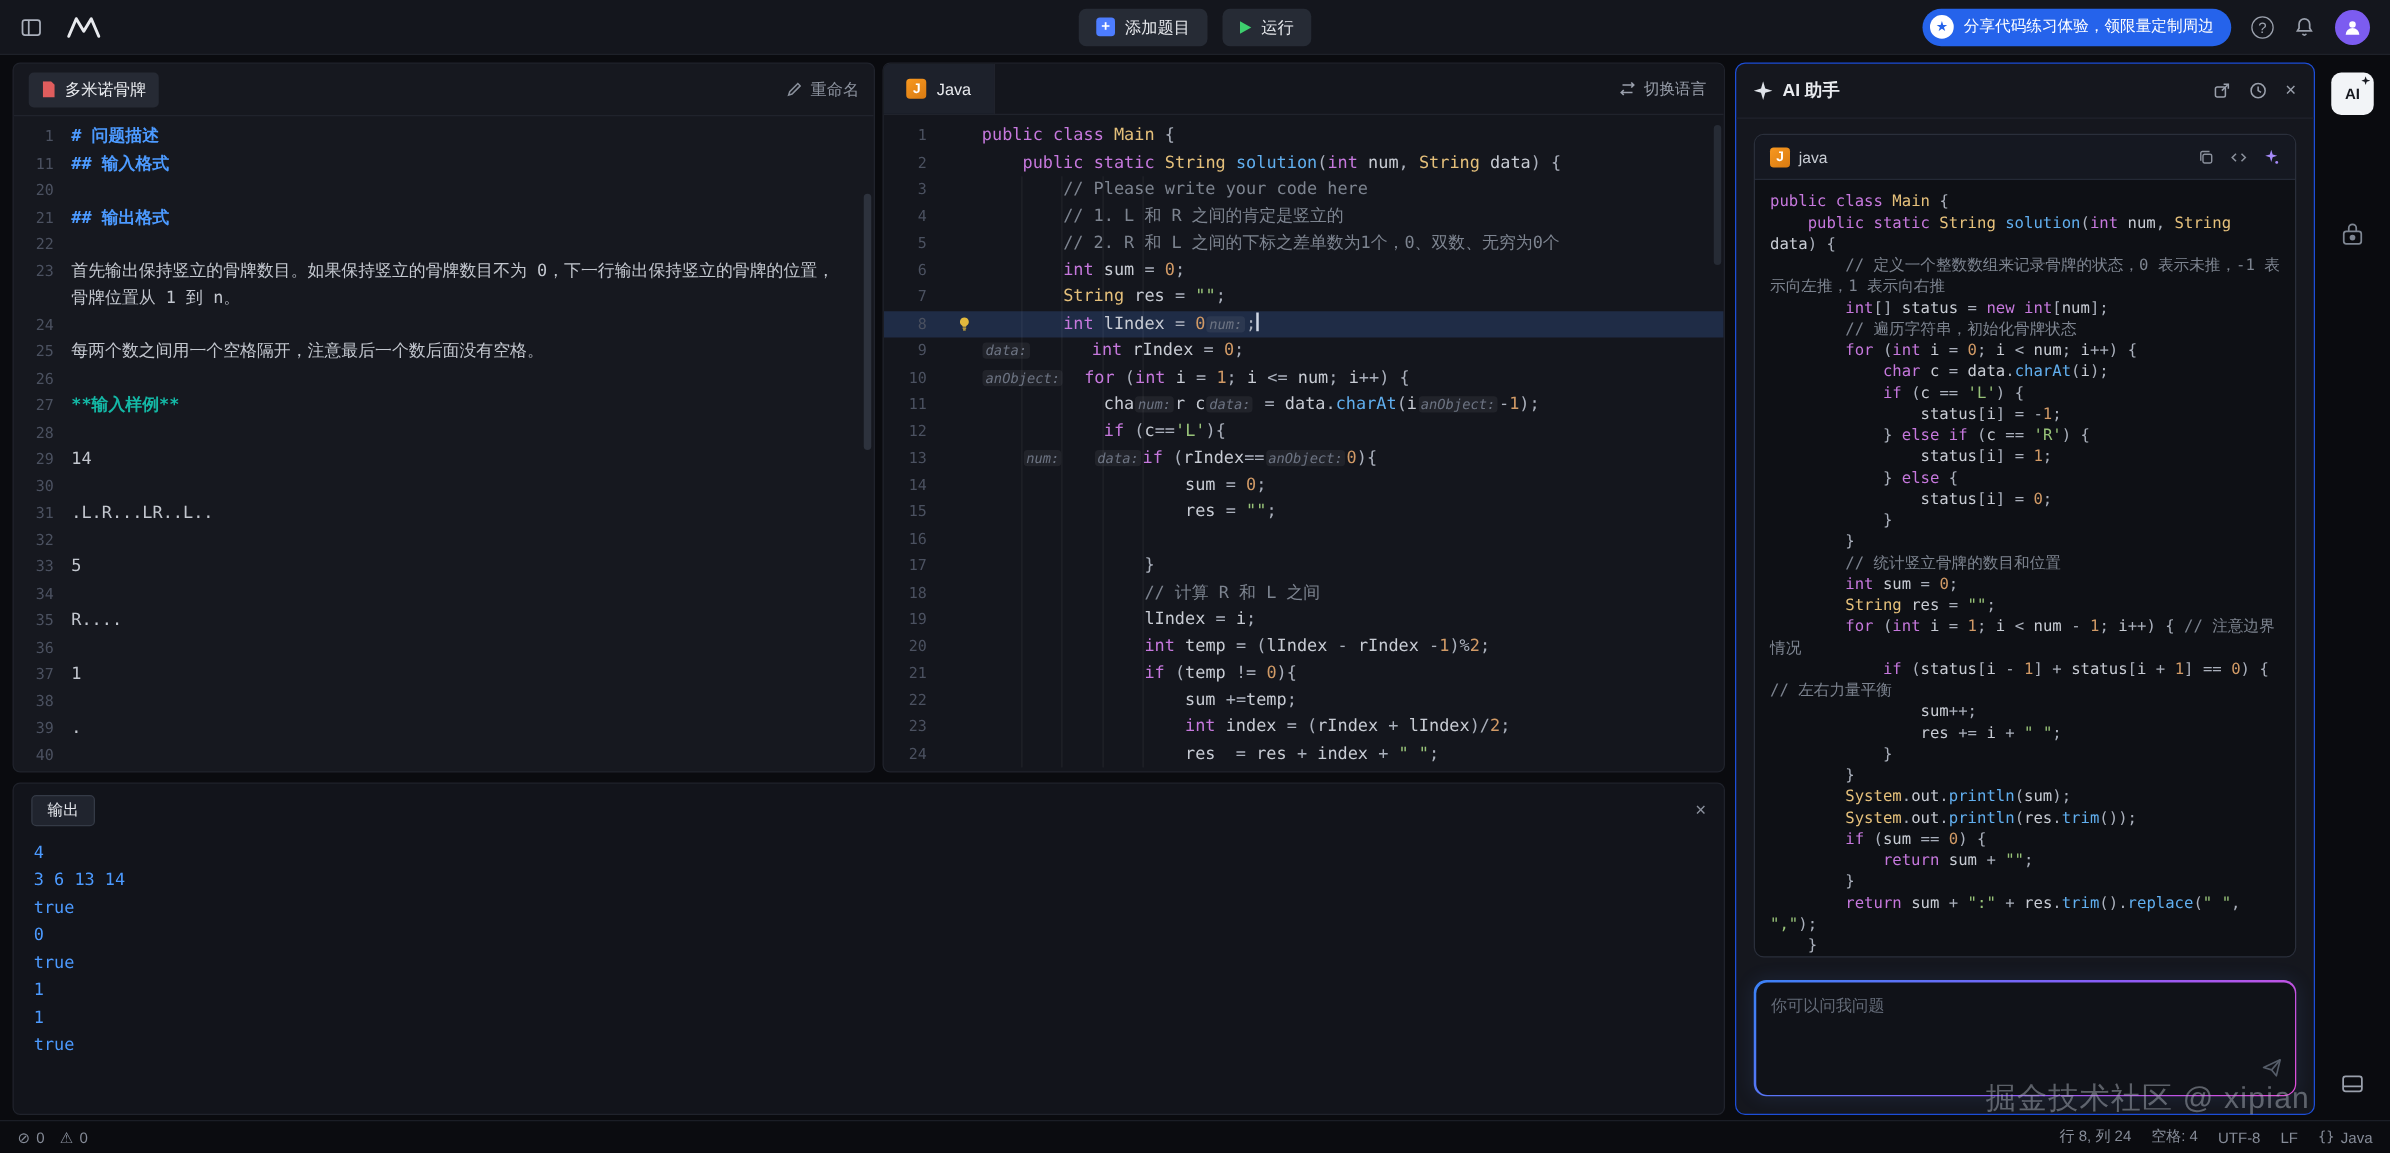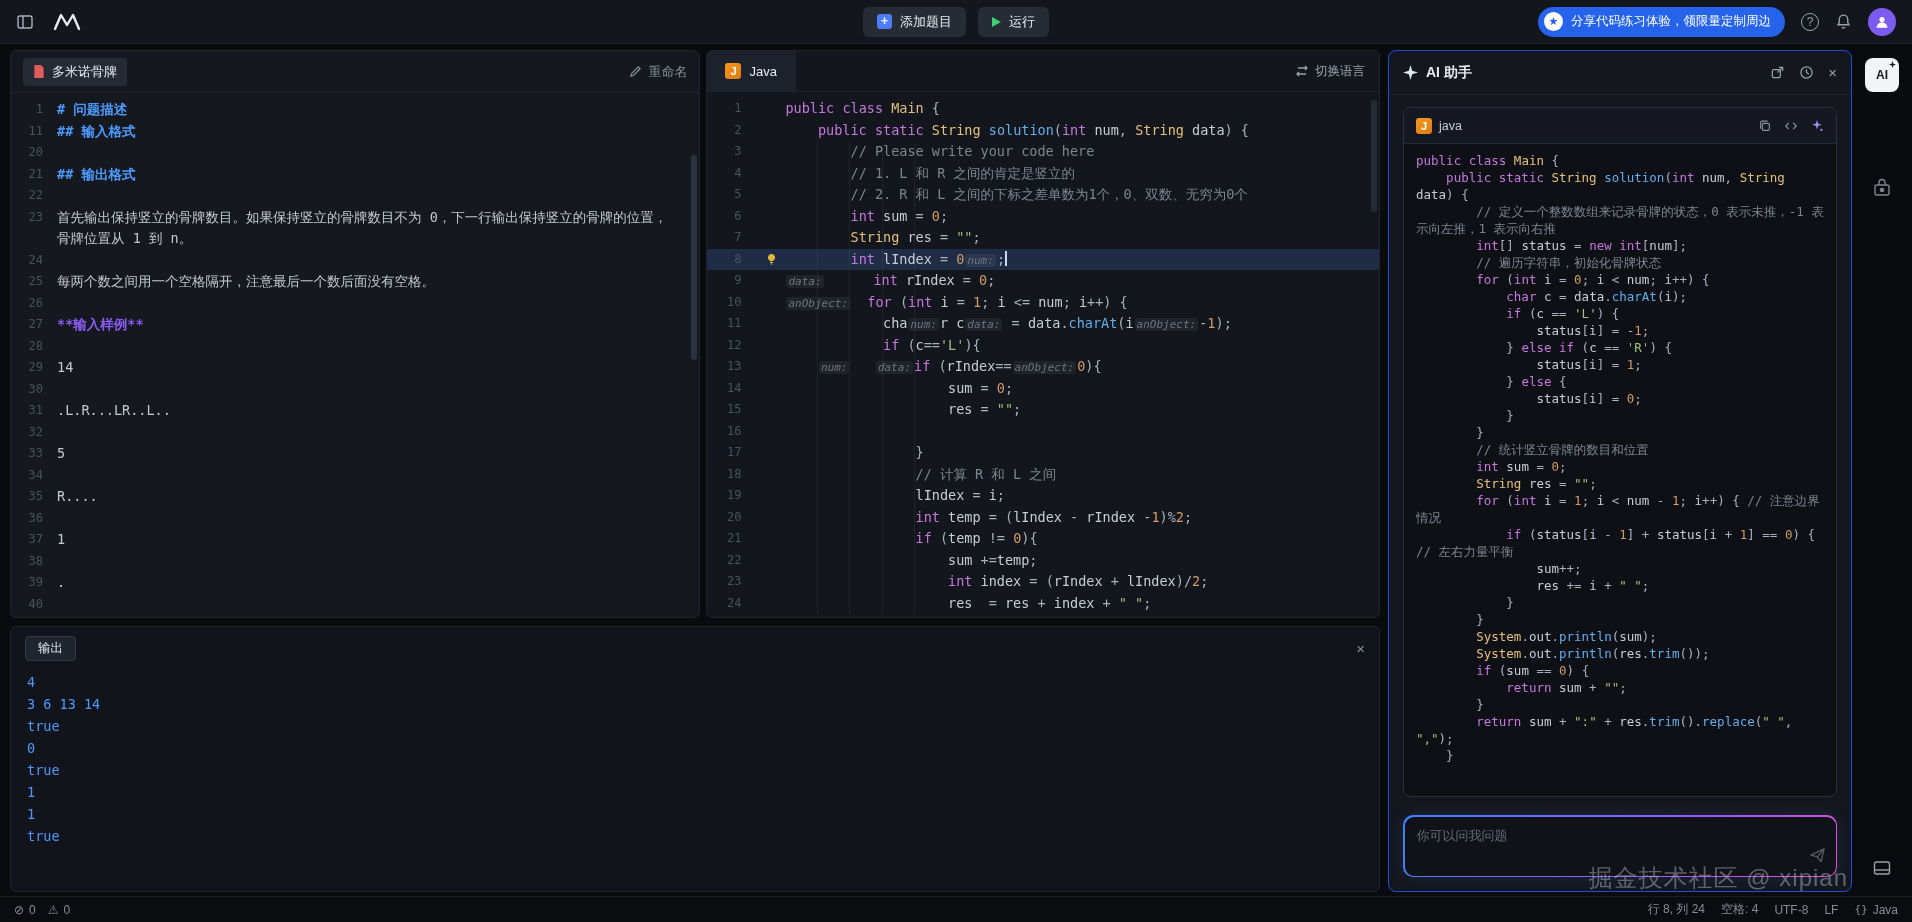--- a/index.html
+++ b/index.html
@@ -33,21 +33,21 @@
 
 
 .p-head{flex:0 0 42px;display:flex;align-items:center;justify-content:space-between;padding:0 12px;border-bottom:1px solid #20232c}
 .title-chip{display:flex;align-items:center;gap:7px;background:#262a34;border-radius:4px;padding:5px 10px;font-size:13px;color:#e9ebef;cursor:pointer}
 .rename{display:flex;align-items:center;gap:6px;color:#8a909c;font-size:13px;cursor:pointer}
 .md-body{flex:1;padding-top:6px;overflow:hidden;position:relative;font-family:"DejaVu Sans Mono",monospace}
 .mrow{display:flex;min-height:21.5px;line-height:21.5px;font-size:13.5px}
 .mrow .gut{flex:0 0 46px;text-align:right;padding-right:14px;color:#4b5160;font-size:12px}
 .mrow .mtext{flex:1;padding-right:26px;white-space:pre-wrap;word-break:break-word;color:#c3c7cf}
 .mrow.h .mtext{color:#4c9aff;font-weight:bold}
-.mrow.b .mtext{color:#8b5cf6;font-weight:bold}
+.mrow.b .mtext{color:#14b8a6;font-weight:bold}
 .md-scroll{position:absolute;right:2px;top:104px;width:6px;height:205px;border-radius:3px;background:#2d323d;cursor:pointer}
 
 
 .tabbar{flex:0 0 40px;background:#14161d;border-bottom:1px solid #20232c;display:flex;align-items:center;justify-content:space-between;padding-right:14px}
 .tab{height:40px;display:flex;align-items:center;gap:8px;padding:0 18px;background:#1d212b;border-right:1px solid #20232c;font-size:13px;color:#e9ebef;cursor:pointer}
 .jicon{width:16px;height:16px;border-radius:3px;background:linear-gradient(145deg,#f89820,#d97b12);color:#fff;font-size:11px;font-weight:bold;display:flex;align-items:center;justify-content:center;font-family:"Liberation Sans",sans-serif}
 .switch-lang{display:flex;align-items:center;gap:6px;color:#9aa0ac;font-size:12.5px;cursor:pointer}
 .code-body{flex:1;position:relative;padding-top:6px;font-family:"DejaVu Sans Mono",monospace;font-size:13.5px;overflow:hidden}
 .crow{display:flex;height:21.5px;line-height:21.5px;white-space:pre}
 .crow .gut{flex:0 0 50px;text-align:right;padding-right:16px;color:#4b5160;font-size:12px}
@@ -72,21 +72,21 @@
 .ai-title{display:flex;align-items:center;gap:8px;font-size:14px;font-weight:bold;color:#e9ebef}
 .ai-head-icons{margin-left:auto;display:flex;align-items:center;gap:14px;color:#9aa0ac}
 .ai-head-icons .icon-btn{font-size:15px}
 .ai-body{flex:1;min-height:0;padding:12px 14px 8px;overflow:hidden}
 .code-card{border:1px solid #2a2f3b;border-radius:8px;background:#0e1015;overflow:hidden;height:100%;display:flex;flex-direction:column}
 .cc-head{flex:0 0 36px;display:flex;align-items:center;justify-content:space-between;padding:0 12px;background:#151821;border-bottom:1px solid #242936}
 .cc-lang{display:flex;align-items:center;gap:7px;font-size:12.5px;color:#c8ccd4}
 .cc-icons{display:flex;align-items:center;gap:12px;color:#8a909c}
 .cc-body{flex:1;padding:8px 12px;font-family:"DejaVu Sans Mono",monospace;font-size:12.5px;line-height:17px;white-space:pre-wrap;word-break:break-word;overflow:hidden;color:#c6cad2}
 .ai-input-wrap{flex:0 0 auto;margin:10px 14px 14px;padding:1.5px;border-radius:10px;background:linear-gradient(135deg,#3b82f6,#8b5cf6 55%,#e24ed8);box-shadow:0 0 16px rgba(80,140,255,.12)}
-.ai-input{position:relative;background:#101218;border-radius:9px;height:59px;padding:10px 36px 10px 12px}
+.ai-input{position:relative;background:#101218;border-radius:9px;height:90px;padding:10px 36px 10px 12px}
 .ai-input textarea{width:100%;height:100%;background:transparent;border:none;outline:none;resize:none;color:#c6cad2;font-size:13px;font-family:"Liberation Sans",sans-serif}
 .ai-input textarea::placeholder{color:#646b78}
 .send{position:absolute;right:10px;bottom:8px;cursor:pointer}
 
 
 .ai-fab{width:34px;height:34px;border-radius:8px;background:#f2f4f7;color:#16181f;display:flex;align-items:center;justify-content:center;font-weight:bold;font-size:12px;position:relative;cursor:pointer}
 .ai-fab .spark{position:absolute;top:3px;right:3px;line-height:0}
 .strip-ic{margin-top:86px;cursor:pointer;color:#8a909c}
 .strip-bottom{margin-top:auto;cursor:pointer;color:#9aa0ac}
 

